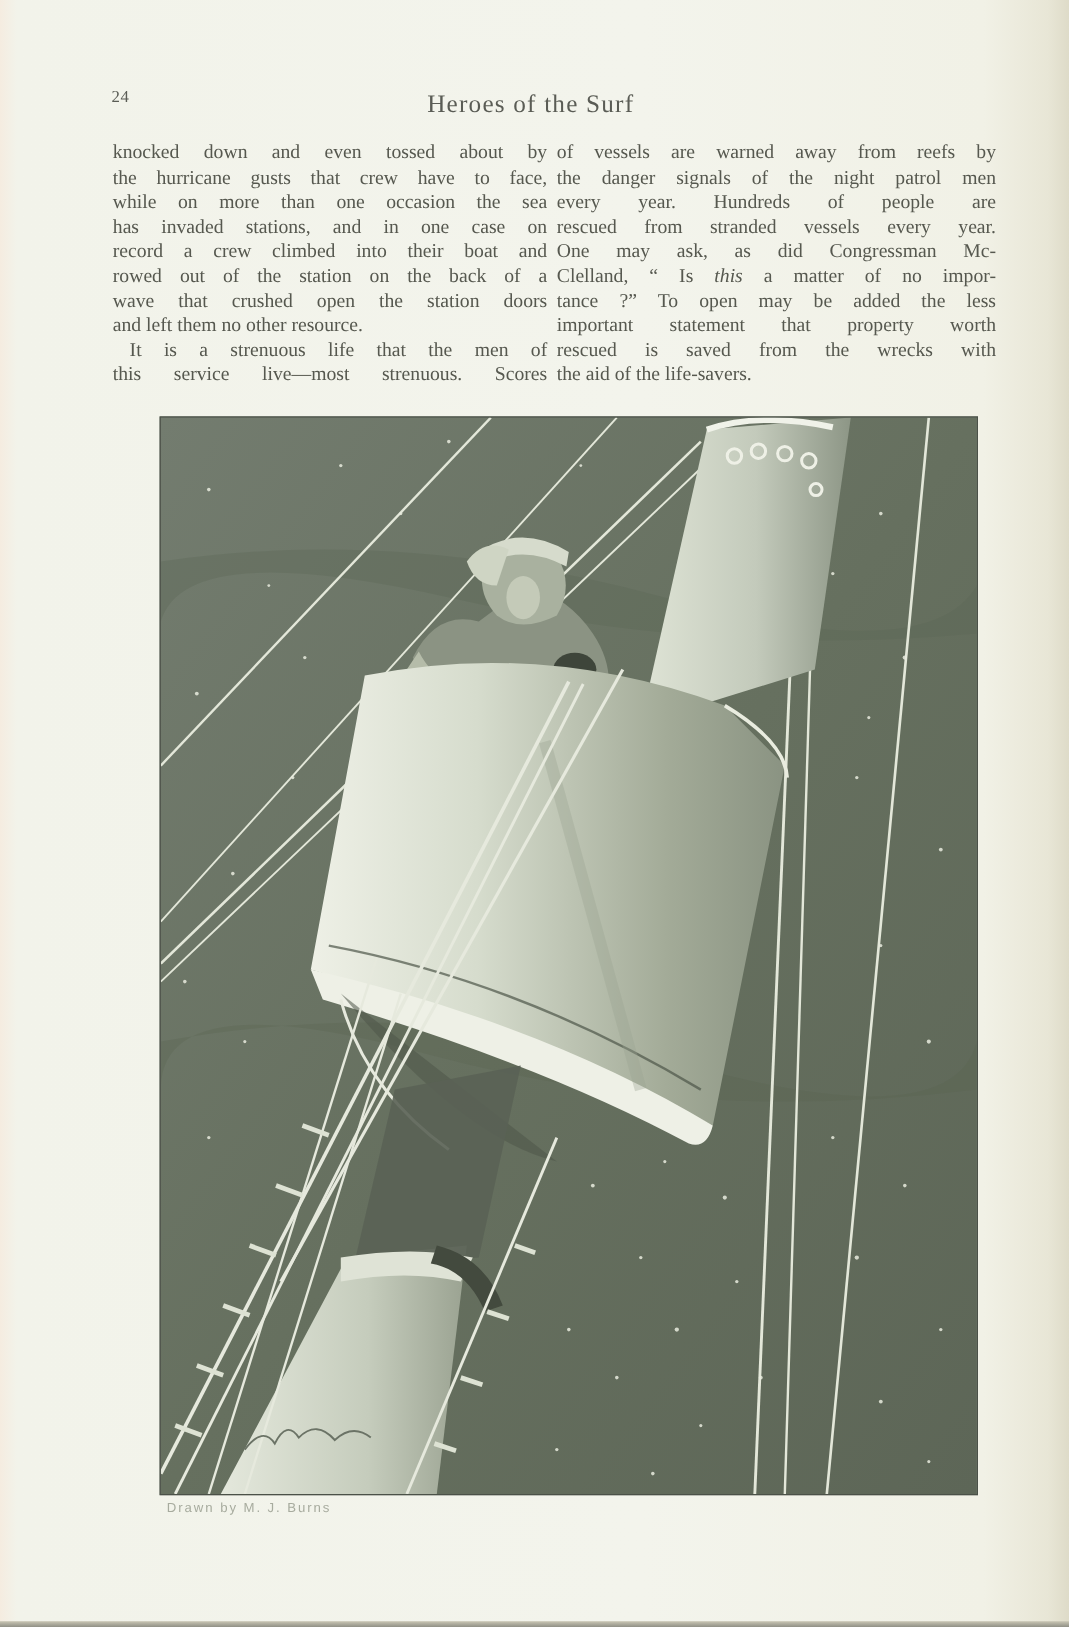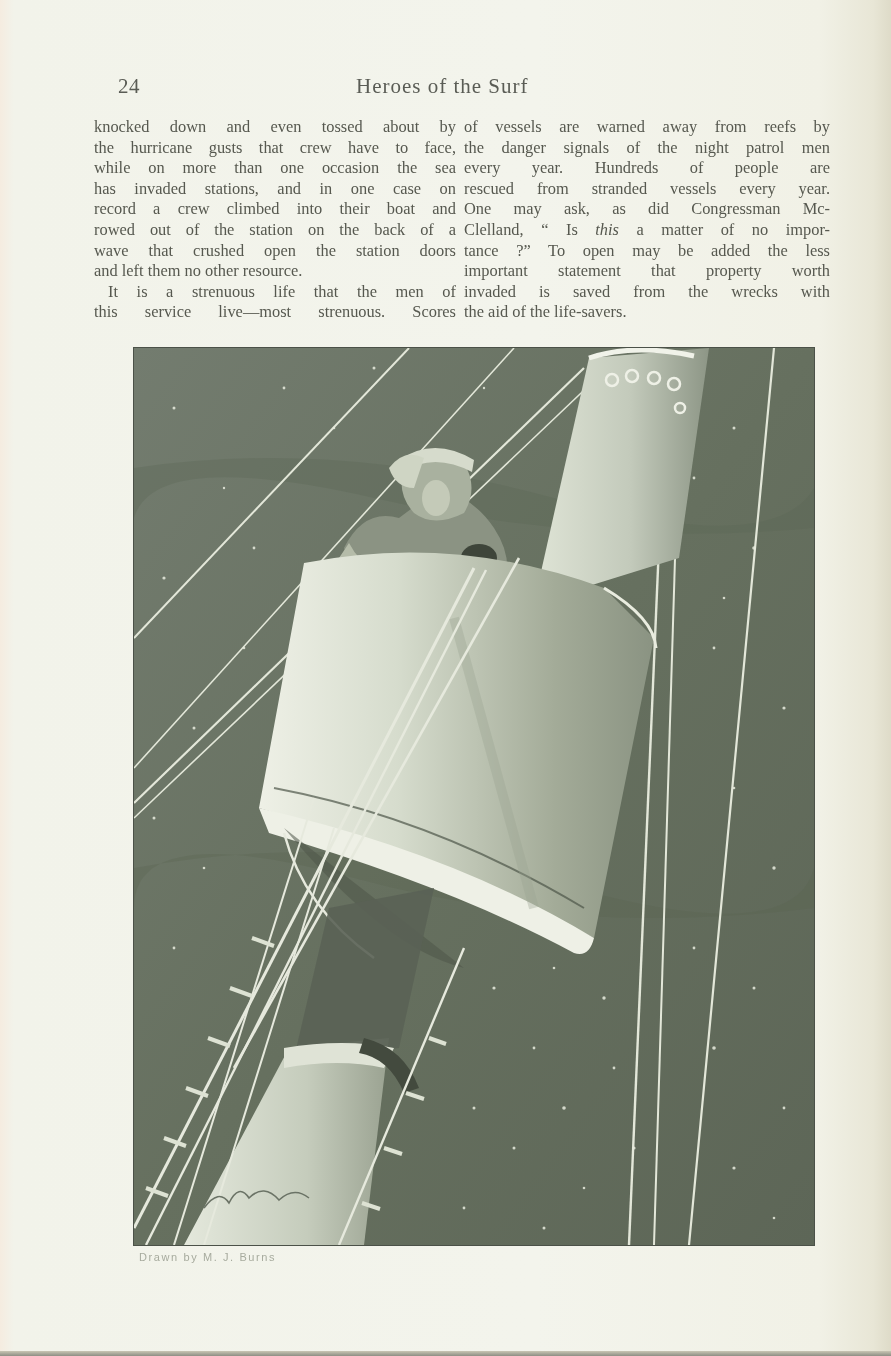--- a/index.html
+++ b/index.html
@@ -32,24 +32,23 @@
     top: 74px;
     left: 93px;
     width: 740px;
     height: 30px;
   }
   .page-number {
     position: absolute;
     left: 0;
     top: 0;
     font-family: "Liberation Serif", serif;
-    font-size: 21px;
+    font-size: 14px;
     color: #5a5c55;
     letter-spacing: 0.5px;
-    margin-left: 25px;
   }
   .running-title {
     position: absolute;
     left: 263px;
     top: 0;
     font-family: "Liberation Serif", serif;
     font-size: 21px;
     color: #5a5c55;
     letter-spacing: 1px;
   }
@@ -128,21 +127,21 @@
   </div>
   <div class="col right">
     <span class="line">of vessels are warned away from  reefs by</span>
     <span class="line">the danger signals of the  night  patrol men</span>
     <span class="line">every  year.   Hundreds   of   people   are</span>
     <span class="line">rescued from stranded vessels every year.</span>
     <span class="line">One  may ask, as  did  Congressman  Mc-</span>
     <span class="line"><span>Clelland, “ Is </span><span class="ital">this</span><span> a matter  of  no  impor-</span></span>
     <span class="line">tance ?”   To  open may be added the less</span>
     <span class="line">important  statement  that  property worth</span>
-    <span class="line">invaded  is  saved  from  the  wrecks  with</span>
+    <span class="line">rescued  is  saved  from  the  wrecks  with</span>
     <span class="line last">the aid of the life-savers.</span>
   </div>
 </div>
 
 <div class="figure">
   <svg width="680" height="897" viewBox="0 0 680 897" xmlns="http://www.w3.org/2000/svg">
     <defs>
       <linearGradient id="seaGrad" x1="0" y1="0" x2="1" y2="1">
         <stop offset="0" stop-color="#737c6f"></stop>
         <stop offset="0.5" stop-color="#66705f"></stop>

